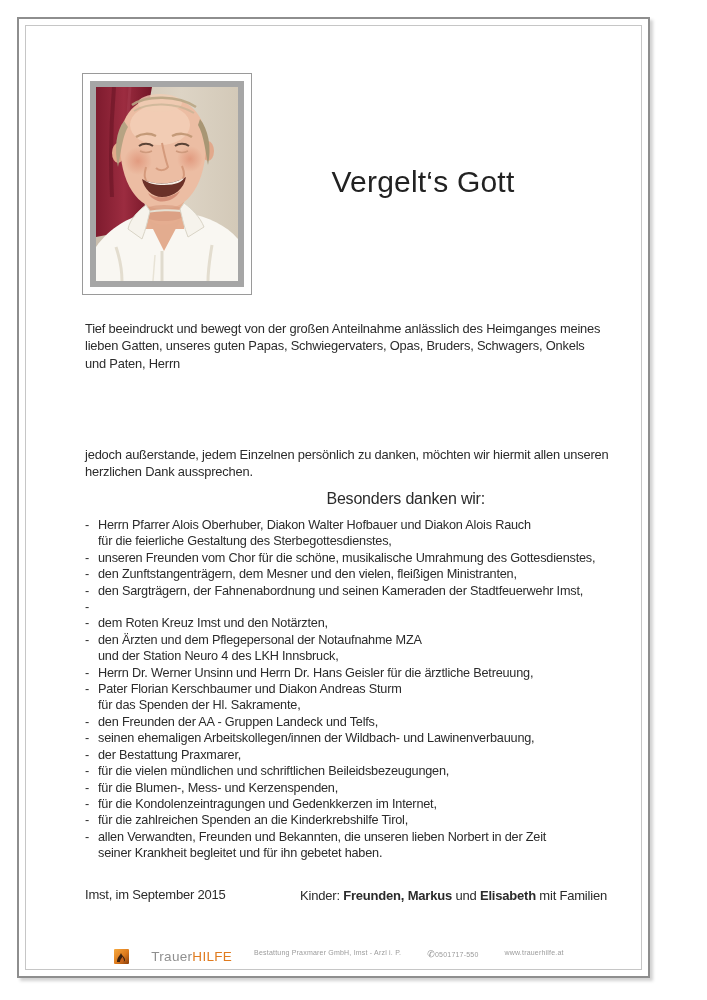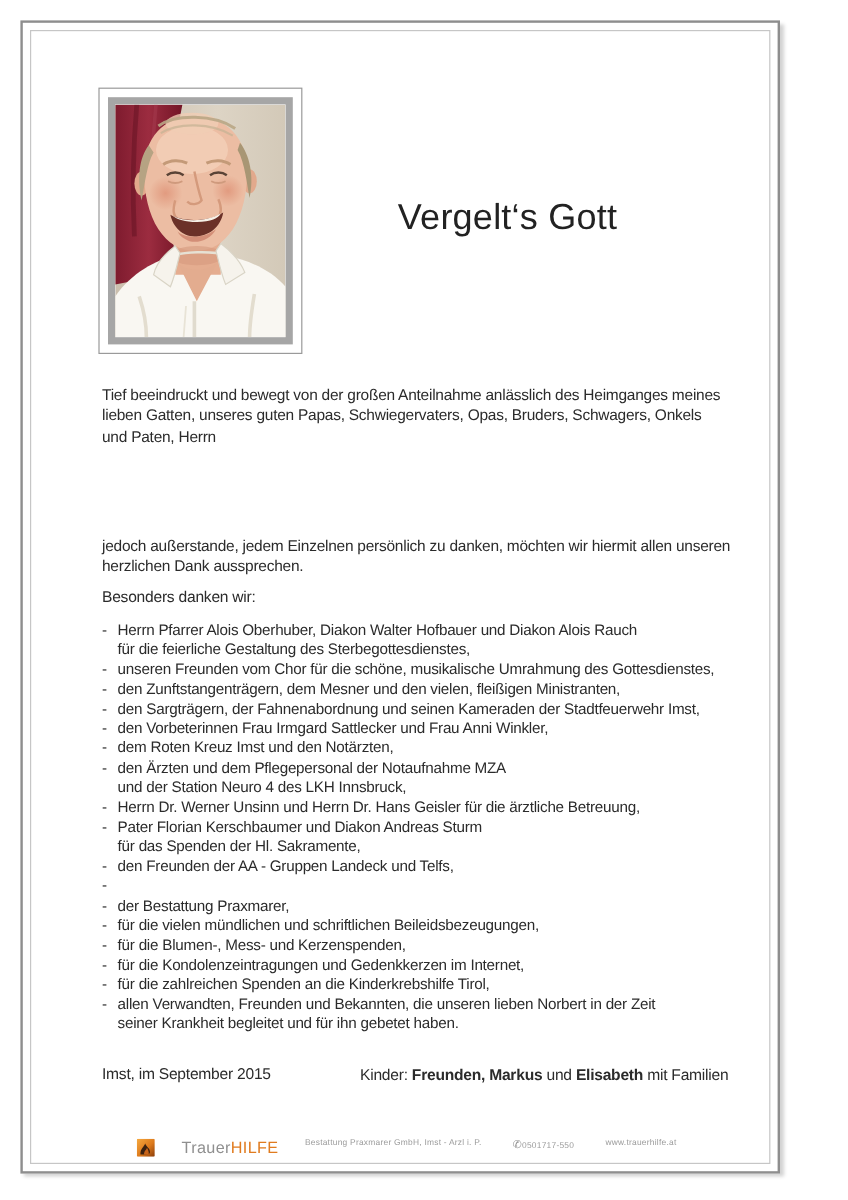--- a/index.html
+++ b/index.html
@@ -17,21 +17,21 @@
   .photo-mat svg { display:block; width:100%; height:100%; }
   
   .title { position:absolute; left:269px; top:146px; width:270px; text-align:center;
     font-size:30px; font-weight:400; color:#222; letter-spacing:0.2px; }
   .para { font-size:12.9px; line-height:17.4px; letter-spacing:-0.2px; white-space:pre-line; }
   .intro { position:absolute; left:66px; top:301px; width:580px; }
   .deceased { position:absolute; left:46px; top:362px; width:580px; text-align:center;
     font-size:37px; font-style:italic; font-weight:400; color:#242424; letter-spacing:1px; }
   .outro { position:absolute; left:66px; top:427px; width:580px; }
   .thanks-heading { position:absolute; left:66px; top:471px; width:400px;
-    font-size:13px; letter-spacing:-0.2px; }
+    font-size:16px; letter-spacing:-0.2px;text-align:right; }
   .thanks-list { position:absolute; left:66px; top:498px; width:585px;
     font-size:12.7px; line-height:16.4px; letter-spacing:-0.2px; }
   .li { display:flex; }
   .li .dash { width:13px; flex:0 0 13px; }
   .li .line { display:block; }
   
   .place-date { position:absolute; left:66px; top:868px; font-size:13px; letter-spacing:-0.2px; }
   .family { position:absolute; left:281px; top:868px; font-size:13px;
     line-height:17.6px; letter-spacing:-0.2px; }
   .family b { font-weight:bold; }
@@ -141,23 +141,20 @@
         </span>
       </div>
       <div class="li">
         <span class="dash">-</span>
         <span>
           <span class="line">den Sargträgern, der Fahnenabordnung und seinen Kameraden der Stadtfeuerwehr Imst,</span>
         </span>
       </div>
       <div class="li">
         <span class="dash">-</span>
-        <span>
-          <span class="line">den Vorbeterinnen Frau Irmgard Sattlecker und Frau Anni Winkler,</span>
-        </span>
       </div>
       <div class="li">
         <span class="dash">-</span>
         <span>
           <span class="line">dem Roten Kreuz Imst und den Notärzten,</span>
         </span>
       </div>
       <div class="li">
         <span class="dash">-</span>
         <span>
@@ -179,20 +176,23 @@
         </span>
       </div>
       <div class="li">
         <span class="dash">-</span>
         <span>
           <span class="line">den Freunden der AA - Gruppen Landeck und Telfs,</span>
         </span>
       </div>
       <div class="li">
         <span class="dash">-</span>
+        <span>
+          <span class="line">seinen ehemaligen Arbeitskollegen/innen der Wildbach- und Lawinenverbauung,</span>
+        </span>
       </div>
       <div class="li">
         <span class="dash">-</span>
         <span>
           <span class="line">der Bestattung Praxmarer,</span>
         </span>
       </div>
       <div class="li">
         <span class="dash">-</span>
         <span>

